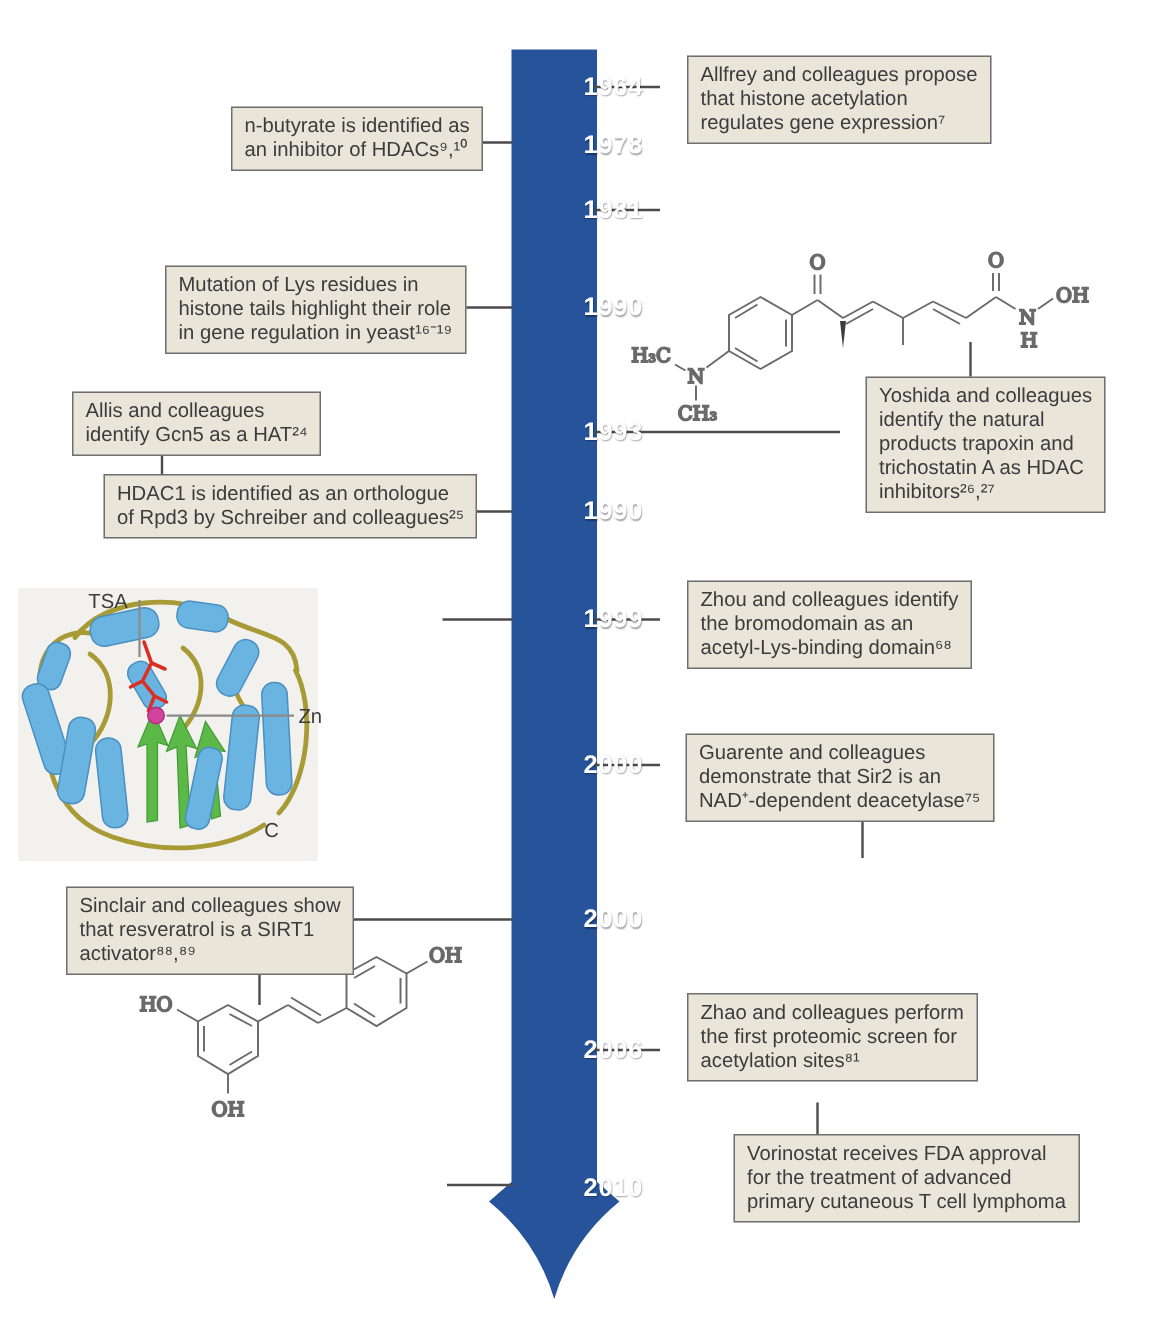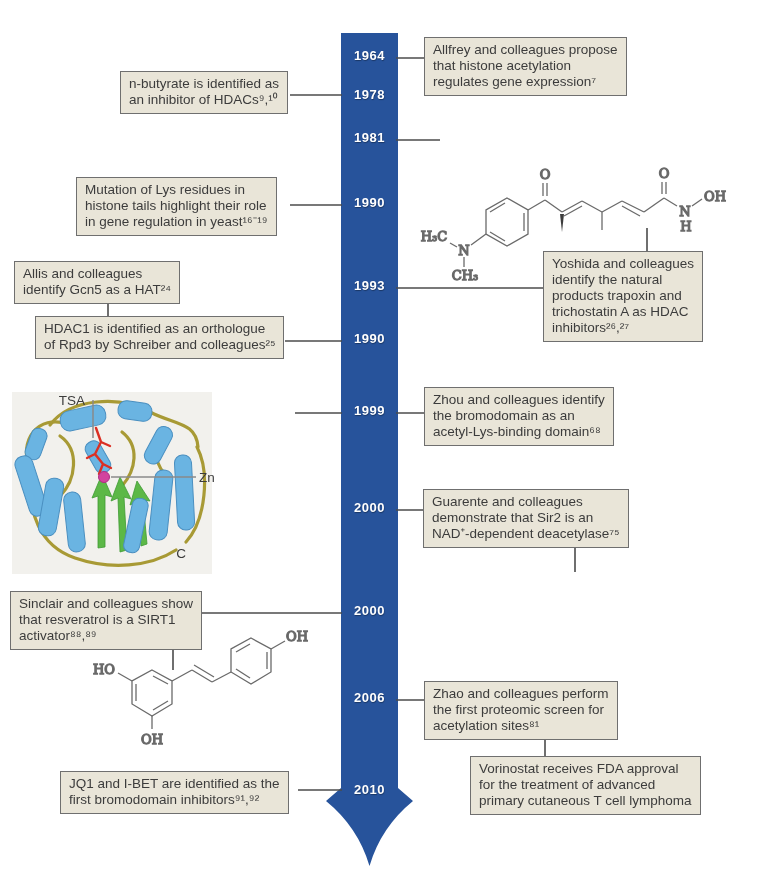--- a/index.html
+++ b/index.html
@@ -5,27 +5,28 @@
   html,body{margin:0;padding:0;background:#ffffff;}
   .canvas{
     position:relative;width:768px;height:878px;background:#ffffff;
     font-family:"Liberation Sans",sans-serif;overflow:hidden;
   }
   .art{position:absolute;left:0;top:0;}
   .box{
     position:absolute;background:#e9e5d8;border:1.5px solid #6f6f6f;
     padding:4px 8px 5px;box-sizing:border-box;
     font-size:13.5px;line-height:1.18;color:#3c3c3c;
-    white-space:pre-line;width:max-content;max-width:320px;
+    white-space:pre-line;width:max-content;max-width:320px;margin-left:34px;
   }
   .year{
-    position:absolute;left:341px;width:57px;text-align:center;
-    font-weight:bold;font-size:13px;color:#ffffff;
+    position:absolute;left:341px;width:57px;text-align:left;
+    font-weight:bold;font-size:17px;color:#ffffff;
     text-shadow:0.5px 1px 1px rgba(0,0,0,0.35);
     letter-spacing:0.5px;
+    padding-left:48px;
   }
   .chemtext{font-family:"DejaVu Serif",serif;font-size:13px;fill:#4a4a4a;}
   .protlabel{font-family:"Liberation Sans",sans-serif;font-size:13.5px;fill:#3c3c3c;}
 </style>
 </head>
 <body>
 
 <div class="canvas">
 
   <svg class="art" width="768" height="878" viewBox="0 0 768 878">
@@ -196,22 +197,20 @@
 inhibitors²⁶,²⁷</div>
   <div class="box" style="left:424px;top:387px">Zhou and colleagues identify
 the bromodomain as an
 acetyl-Lys-binding domain⁶⁸</div>
   <div class="box" style="left:423px;top:489px">Guarente and colleagues
 demonstrate that Sir2 is an
 NAD⁺-dependent deacetylase⁷⁵</div>
   <div class="box" style="left:10px;top:591px">Sinclair and colleagues show
 that resveratrol is a SIRT1
 activator⁸⁸,⁸⁹</div>
-  <div class="box" style="left:424px;top:681px">Zhao and colleagues perform
+  <div class="box" style="left:424px;top:662px">Zhao and colleagues perform
 the first proteomic screen for
 acetylation sites⁸¹</div>
-  <div class="box" style="left:470px;top:756px">Vorinostat receives FDA approval
+  <div class="box" style="left:455px;top:756px">Vorinostat receives FDA approval
 for the treatment of advanced
 primary cutaneous T cell lymphoma</div>
-  <div class="box" style="left:60px;top:771px">JQ1 and I-BET are identified as the
-first bromodomain inhibitors⁹¹,⁹²</div>
 
 </div>
 
 </body></html>

